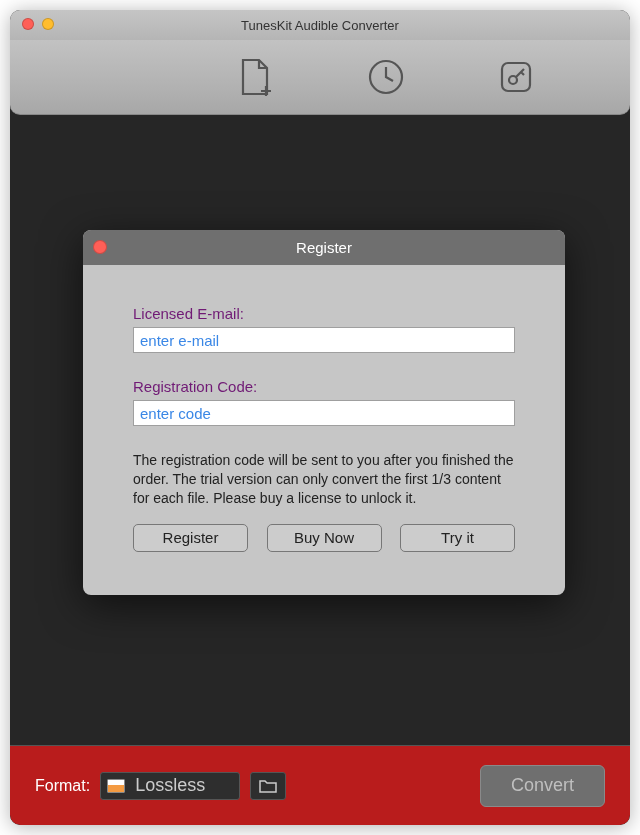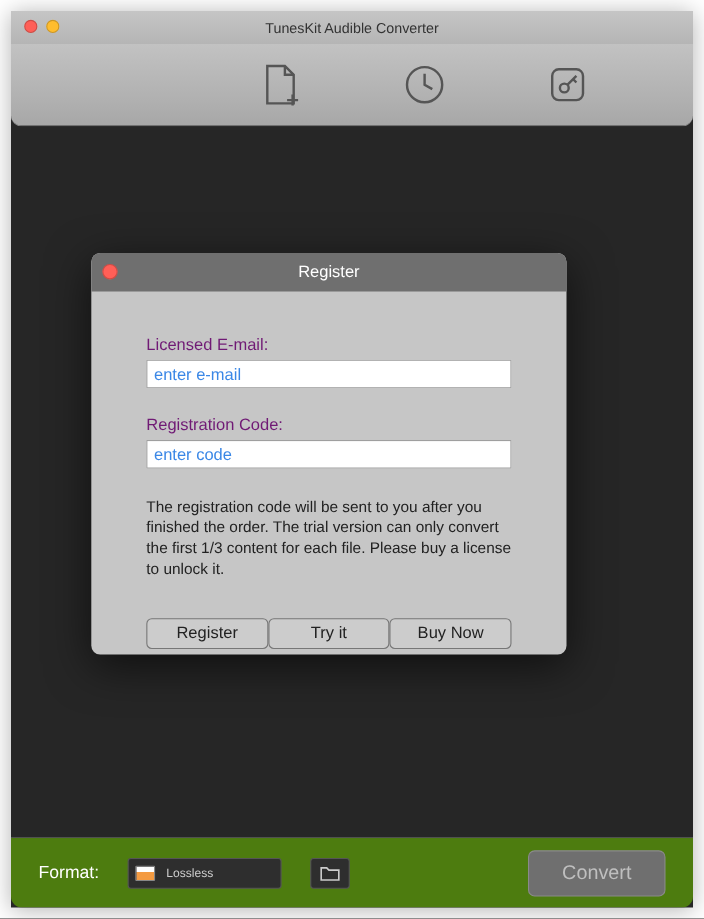--- a/index.html
+++ b/index.html
@@ -10,21 +10,21 @@
     }
     body {
       background: #fff;
       width: 640px;
       height: 835px;
       padding: 10px;
     }
     .app-window {
       width: 620px;
       height: 815px;
-      border-radius: 0;
+      border-radius: 10px;
       overflow: hidden;
       box-shadow: 0 2px 20px rgba(0,0,0,0.3);
       position: relative;
       background: #262626;
     }
     .titlebar {
       height: 30px;
       background: linear-gradient(#c5c5c5, #b5b5b5);
       display: flex;
       align-items: center;
@@ -65,47 +65,47 @@
       display: flex;
       align-items: center;
       justify-content: center;
     }
     .content-area {
       height: 670px;
       background: #262626;
       position: relative;
     }
     .footer {
-      height: 64px;
-      background: #4d7c0f;
+      height: 80px;
+      background: #b91c1c;
       border-top: 1px solid #555;
       border-radius: 0 0 10px 10px;
       display: flex;
       align-items: center;
       padding: 0 25px;
-      gap: 26px;
+      gap: 10px;
       position: absolute;
       bottom: 0;
       left: 0;
       right: 0;
     }
     .footer-label {
       color: #fff;
       font-size: 16px;
     }
     .format-select {
       width: 140px;
       height: 28px;
       background: #2e2e2e;
       border: 1px solid #555;
       border-radius: 3px;
       display: flex;
       align-items: center;
       color: #ccc;
-      font-size: 11px;
+      font-size: 18px;
       padding-left: 6px;
       gap: 10px;
     }
     .format-icon {
       width: 18px;
       height: 14px;
       background: linear-gradient(#fff 0%, #fff 40%, #f49b42 40%, #f49b42 100%);
       border: 1px solid #888;
       border-radius: 1px;
     }
@@ -131,21 +131,21 @@
       display: flex;
       align-items: center;
       justify-content: center;
       margin-left: 20px;
     }
     
     .dialog {
       position: absolute;
       top: 220px;
       left: 73px;
-      width: 432px;
+      width: 482px;
       height: 365px;
       background: #c6c6c6;
       border-radius: 8px;
       box-shadow: 0 10px 40px rgba(0,0,0,0.6);
       overflow: hidden;
     }
     .dialog-titlebar {
       height: 35px;
       background: #6f6f6f;
       display: flex;
@@ -186,21 +186,21 @@
       margin-bottom: 25px;
     }
     .text-input::placeholder {
       color: #3a87e6;
       opacity: 1;
     }
     .help-text {
       color: #222;
       font-size: 14px;
       line-height: 1.35;
-      margin-bottom: 35px;
+      margin-bottom: 16px;
     }
     .dialog-buttons {
       display: flex;
       justify-content: space-between;
     }
     .dlg-btn {
       width: 115px;
       height: 28px;
       background: #cccccc;
       border: 1px solid #777;
@@ -278,22 +278,22 @@
       <div class="form-label">Licensed E-mail:</div>
       <input type="text" class="text-input" placeholder="enter e-mail" style="">
       <div class="form-label">Registration Code:</div>
       <input type="text" class="text-input" placeholder="enter code" style="">
       <div class="help-text">The registration code will be sent to you after you finished the order. The trial version can only convert the first 1/3 content for each file. Please buy a license to unlock it.</div>
       <div class="dialog-buttons">
         <div class="dlg-btn">
           <span>Register</span>
         </div>
         <div class="dlg-btn">
+          <span>Buy Now</span>
+        </div>
+        <div class="dlg-btn">
           <span>Try it</span>
         </div>
-        <div class="dlg-btn">
-          <span>Buy Now</span>
-        </div>
       </div>
     </div>
   </div>
 
 </div>
 
 </body></html>

